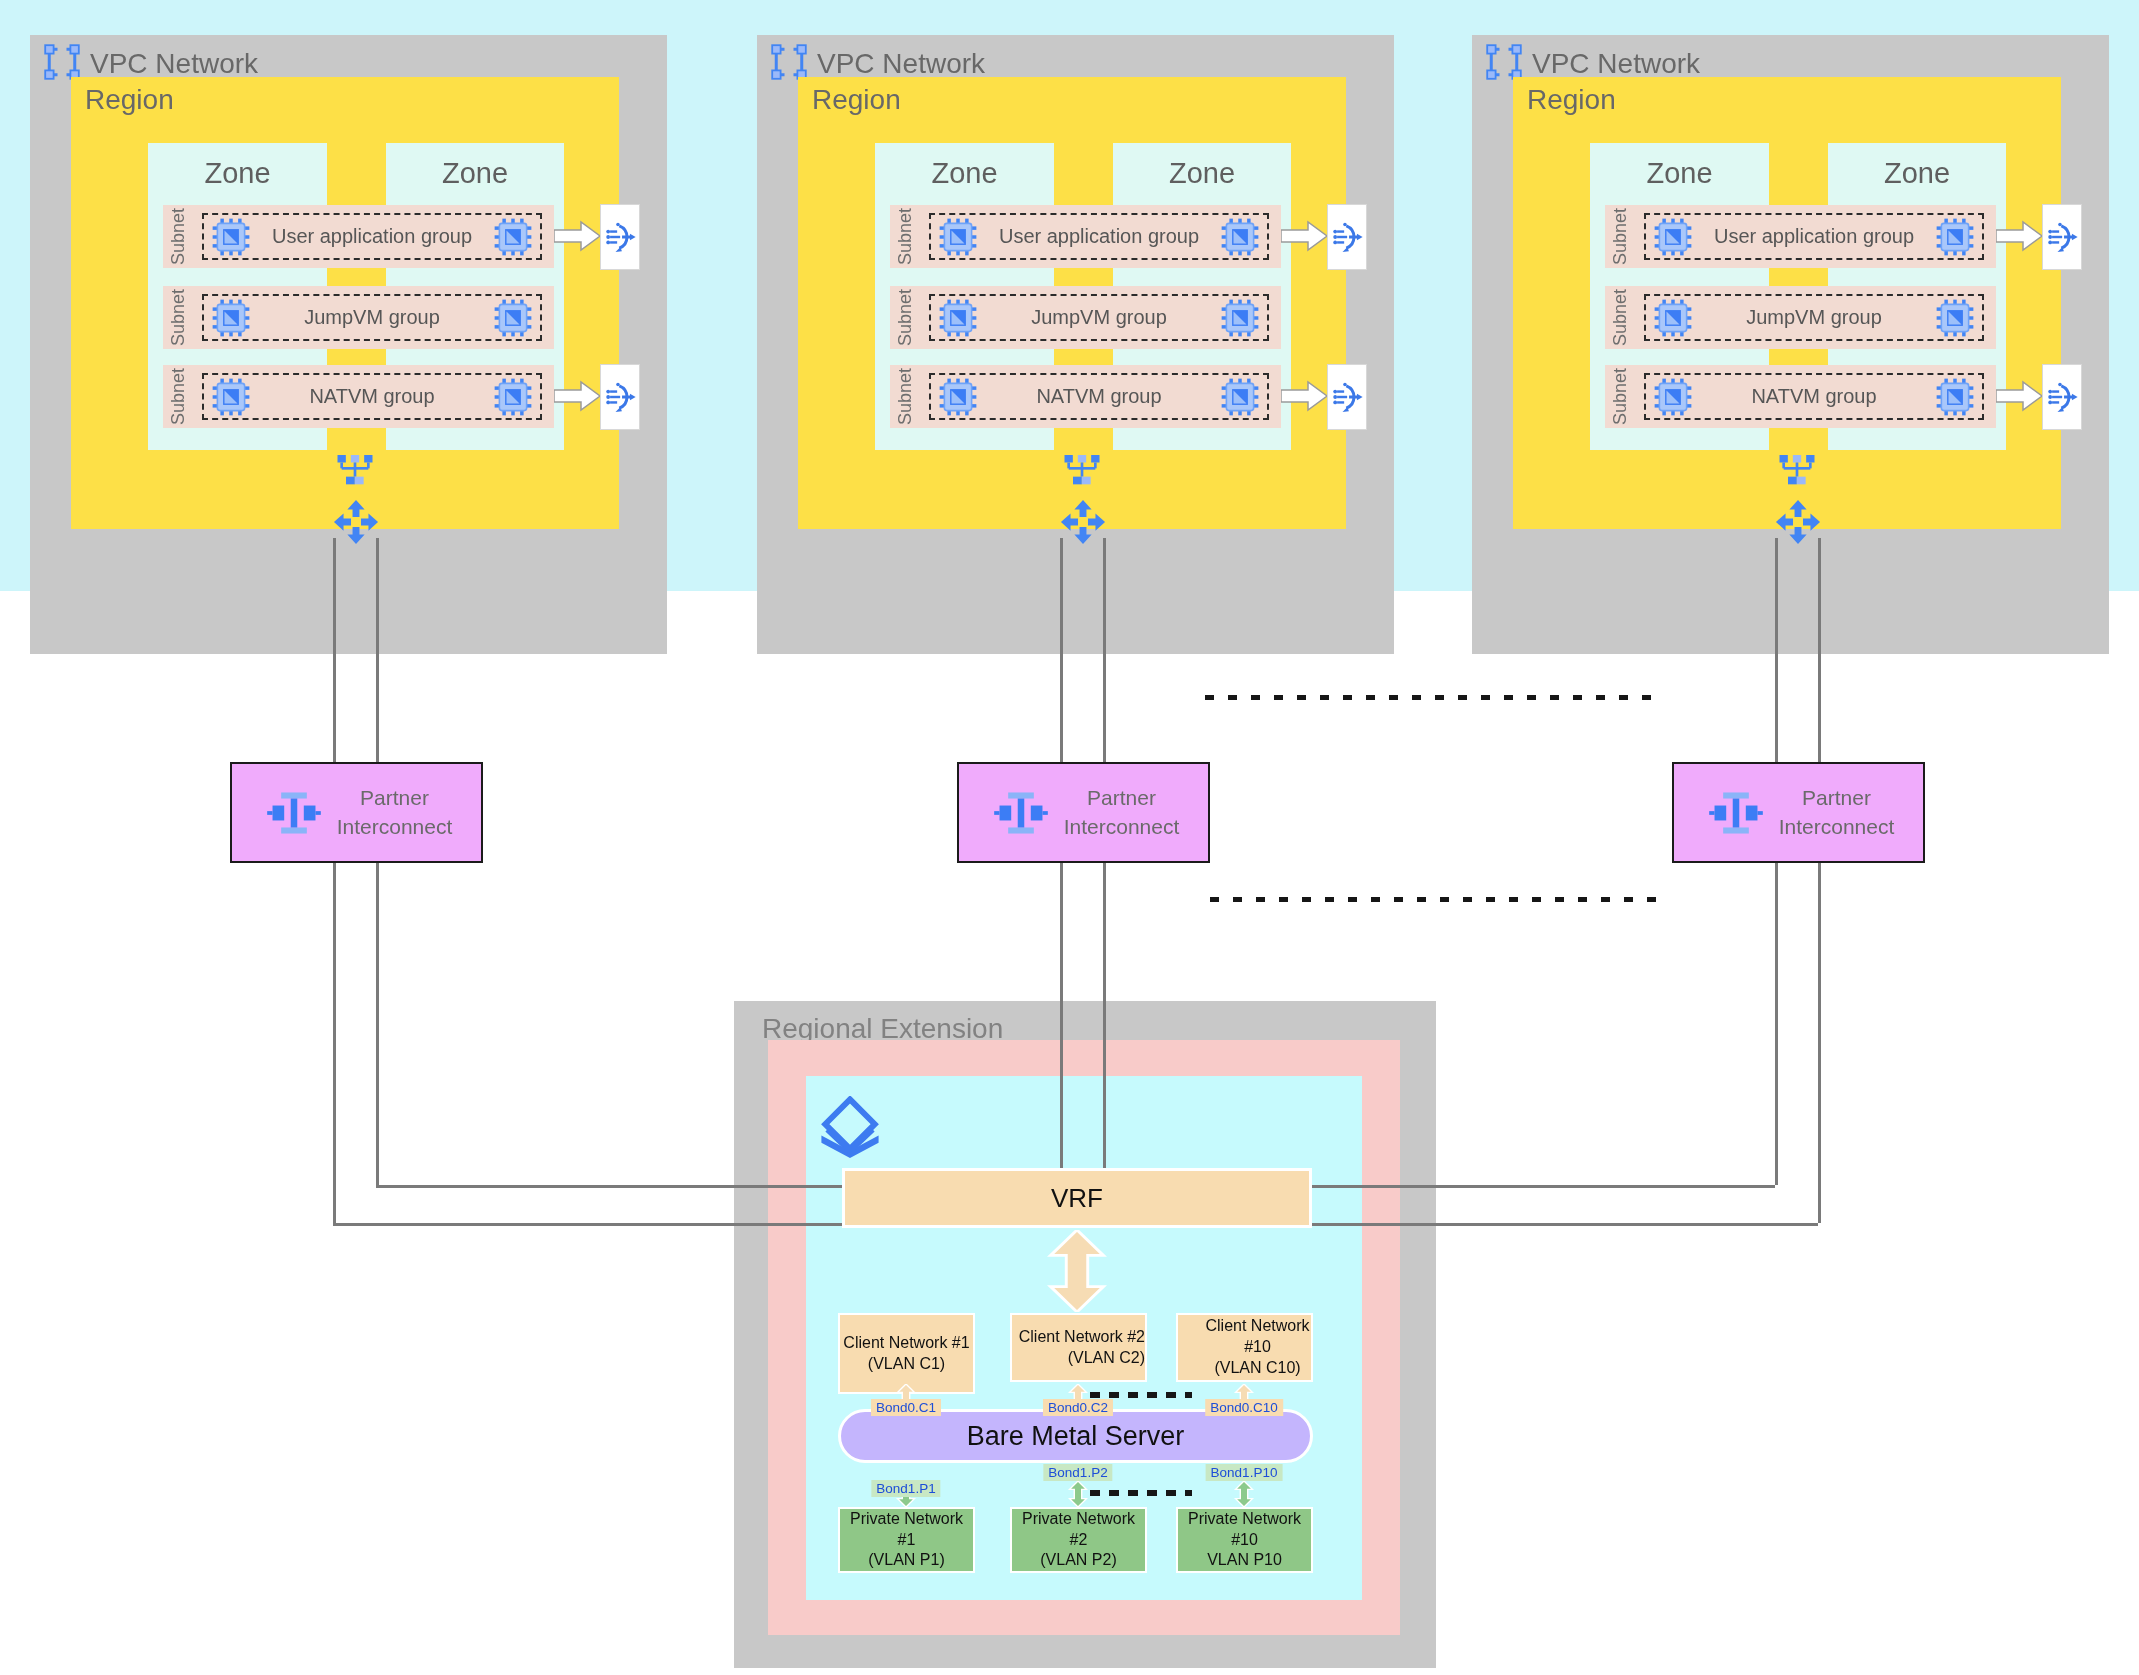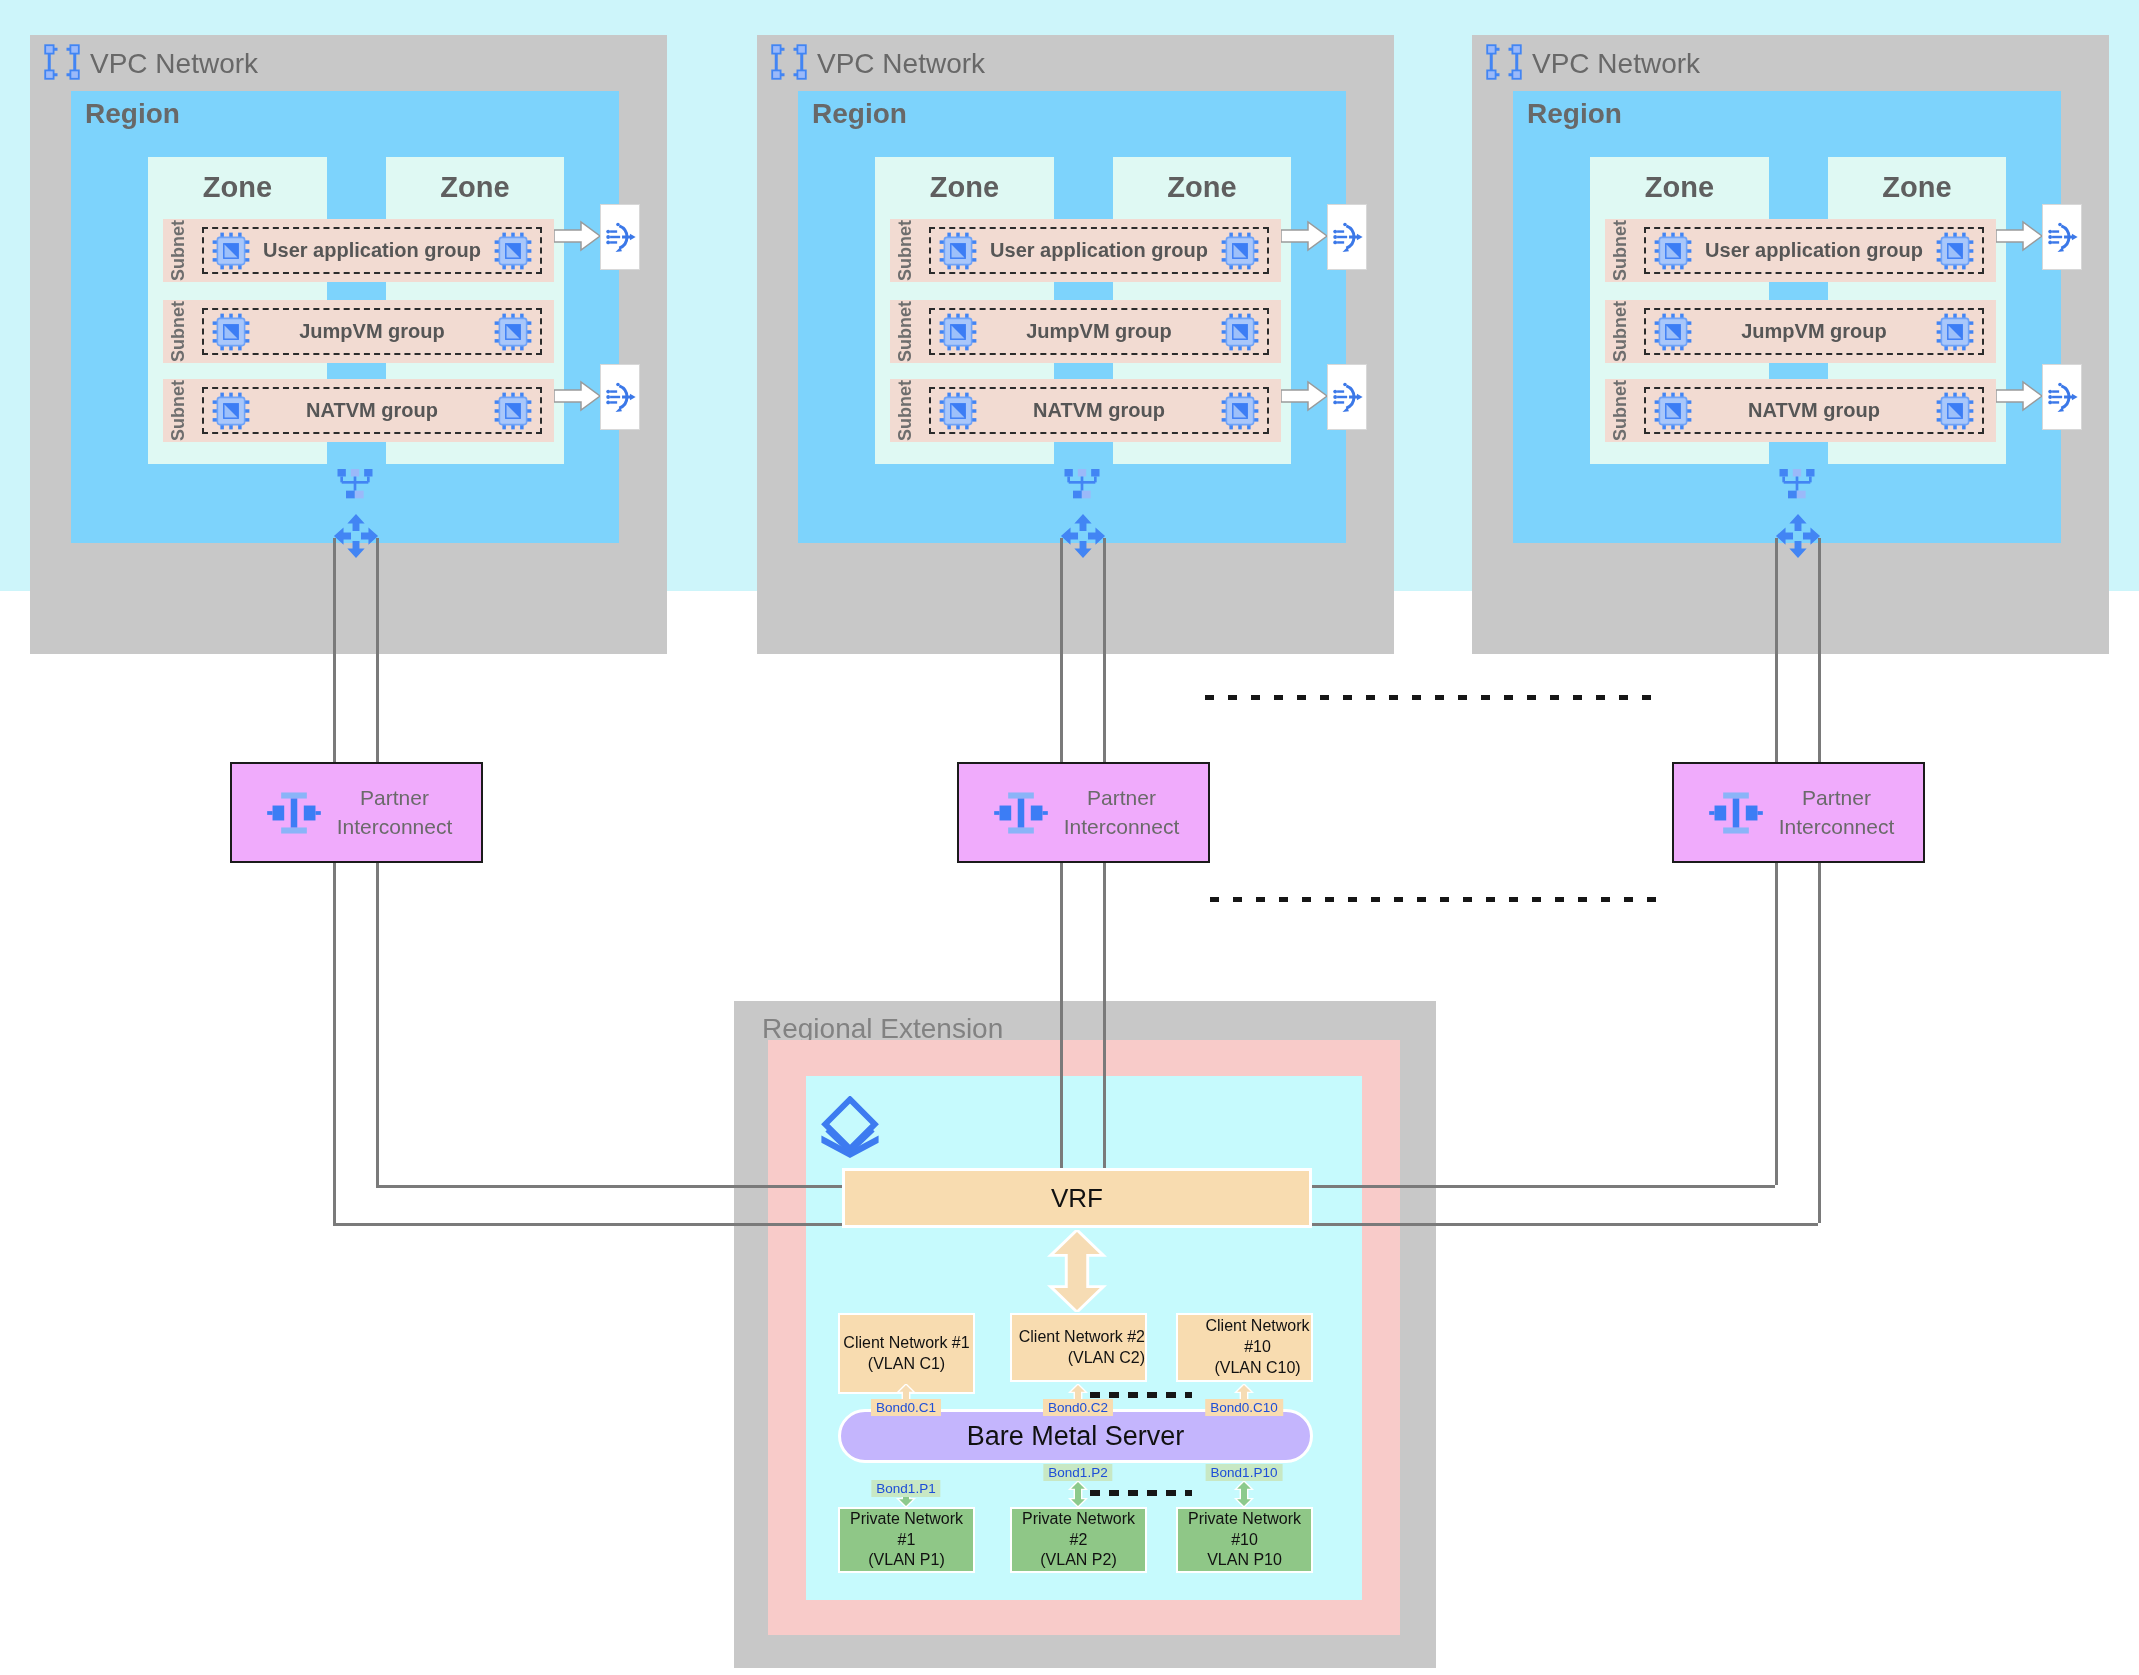--- a/index.html
+++ b/index.html
@@ -6,21 +6,21 @@
   .canvas{position:relative;width:2139px;height:1675px;background:#ffffff;overflow:hidden;
           font-family:"Liberation Sans", sans-serif;}
 
   
   .top-band{position:absolute;left:0;top:0;width:2139px;height:591px;background:#CDF5FA;z-index:0;}
 
   
   .vpc-card{position:absolute;top:35px;width:637px;height:619px;background:#C8C8C8;z-index:2;}
   .vpc-icon{position:absolute;left:14px;top:9px;}
   .vpc-title{position:absolute;left:60px;top:13px;font-size:28px;color:#686868;}
-  .region{position:absolute;left:41px;top:56px;width:548px;height:452px;background:#7dd3fc;font-weight:bold;}
+  .region{position:absolute;left:41px;top:42px;width:548px;height:452px;background:#fde047;}
   .region-title{position:absolute;left:14px;top:7px;font-size:28px;color:#686868;}
   .zone{position:absolute;top:66px;height:307px;background:#DFF9F3;}
   .zone.z1{left:77px;width:179px;}
   .zone.z2{left:315px;width:178px;}
   .zone-title{position:absolute;top:14px;width:100%;text-align:center;font-size:29px;color:#5f5f5f;}
   .subnet{position:absolute;left:92px;width:391px;height:63px;background:#F2DBD2;}
   .subnet.r0{top:128px;} .subnet.r1{top:209px;} .subnet.r2{top:288px;}
   .subnet-side{position:absolute;left:2px;top:0;height:100%;width:26px;display:flex;align-items:center;justify-content:center;
                writing-mode:vertical-rl;transform:rotate(180deg);font-size:18px;color:#6e6e6e;}
   .group-box{position:absolute;left:39px;top:8px;width:336px;bottom:8px;border:2px dashed #2b2b2b;}

